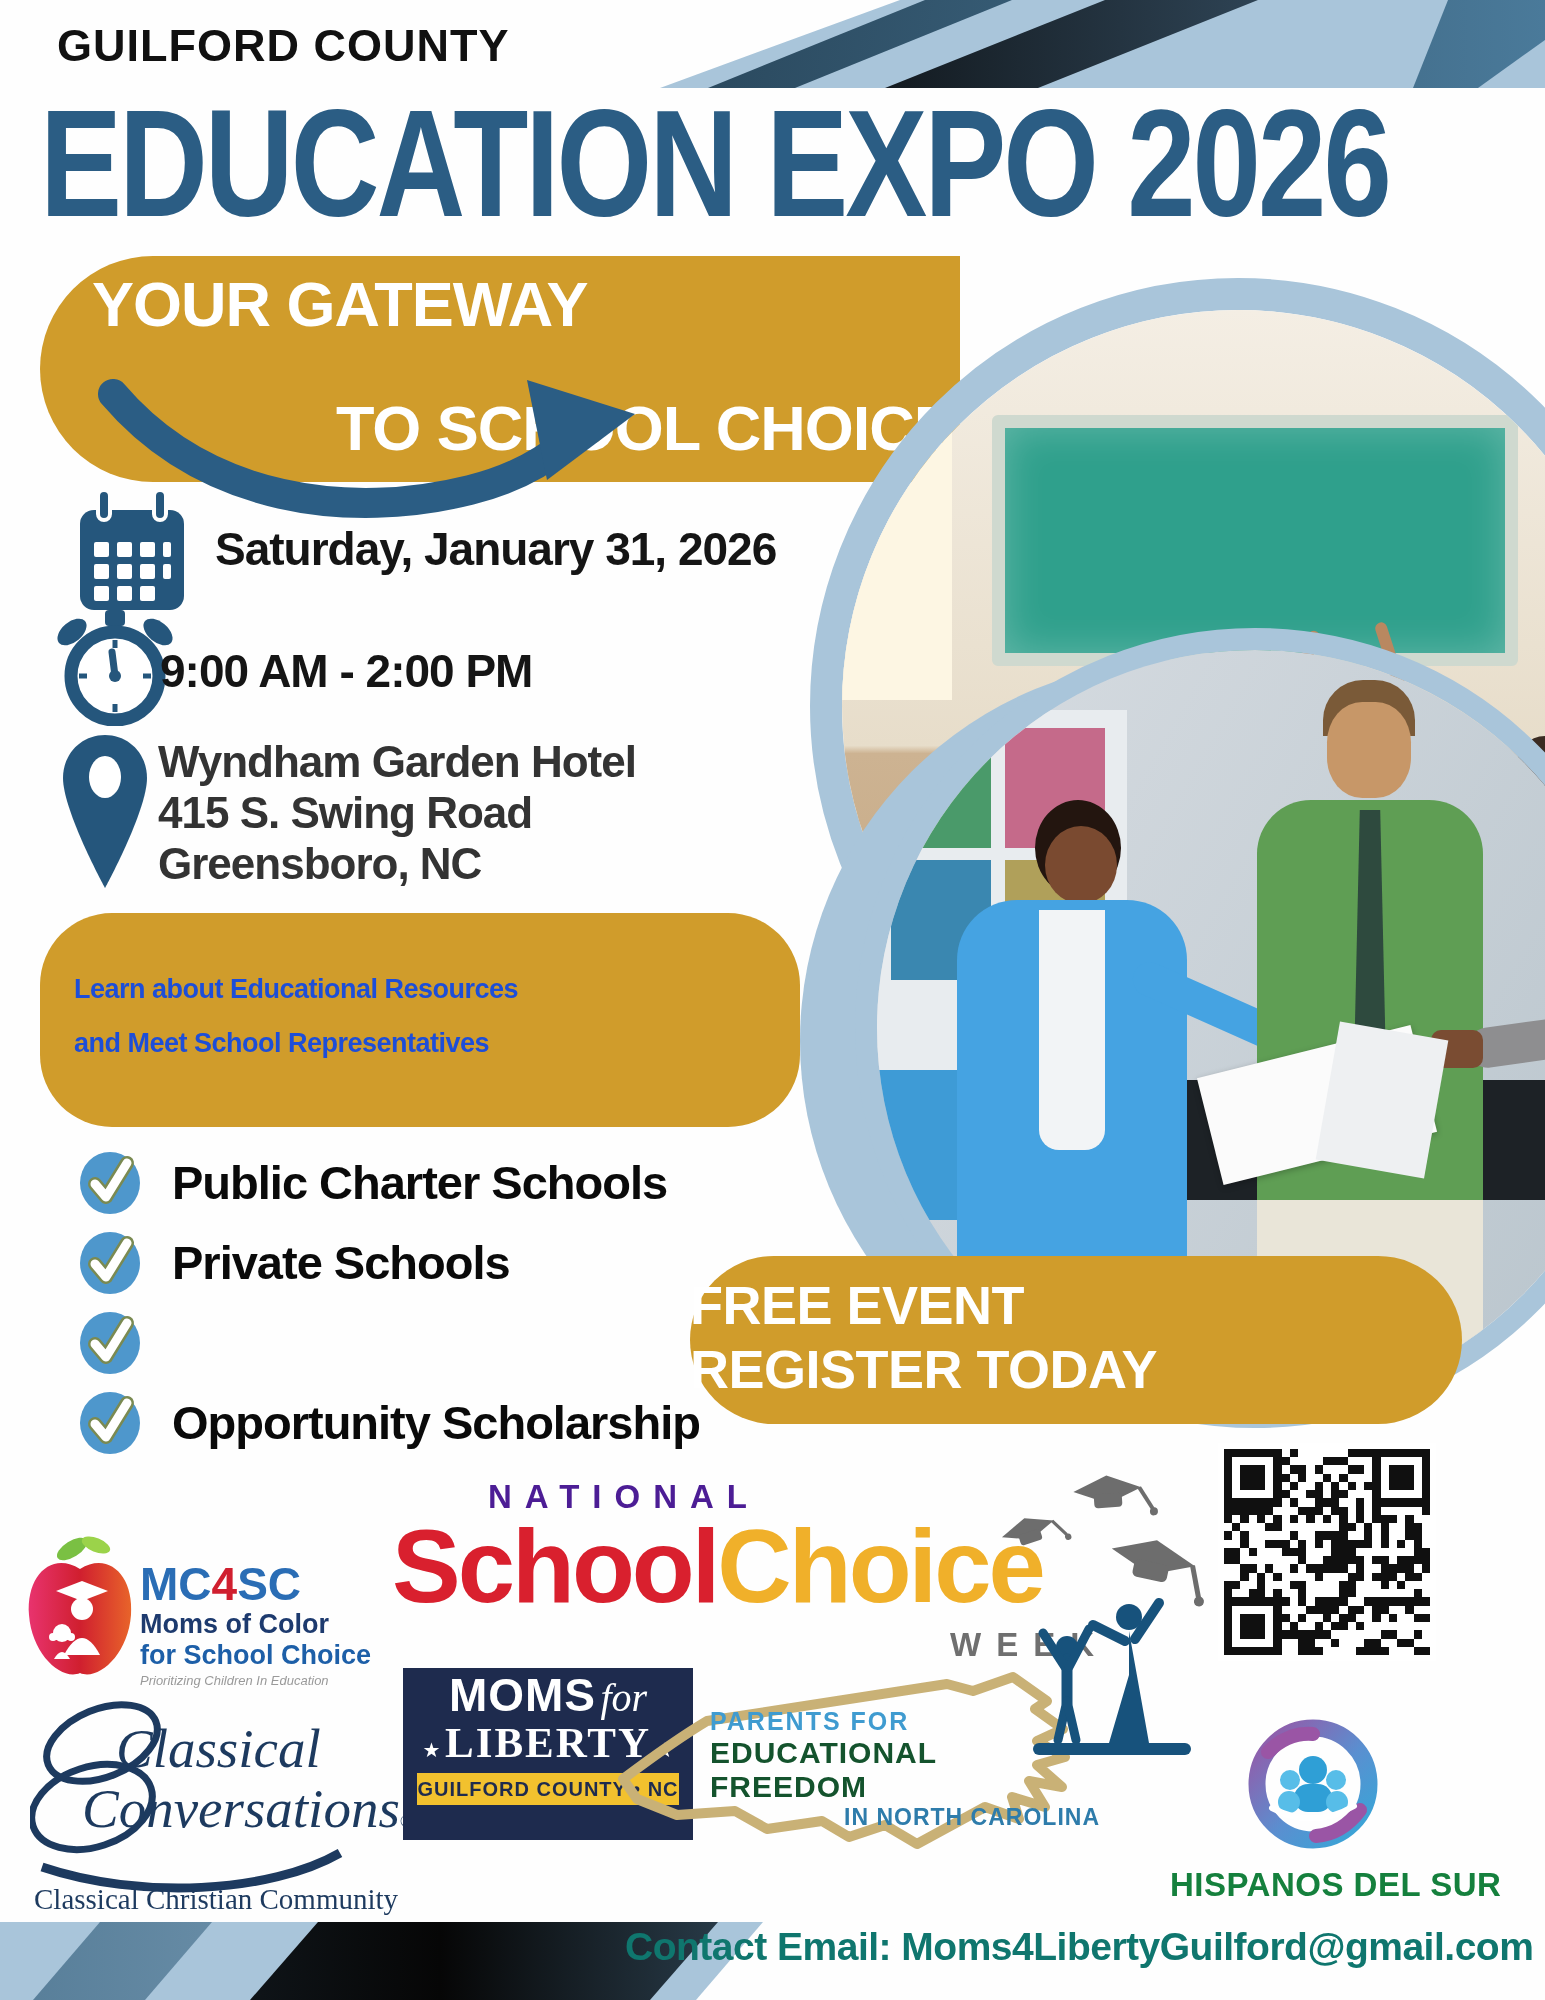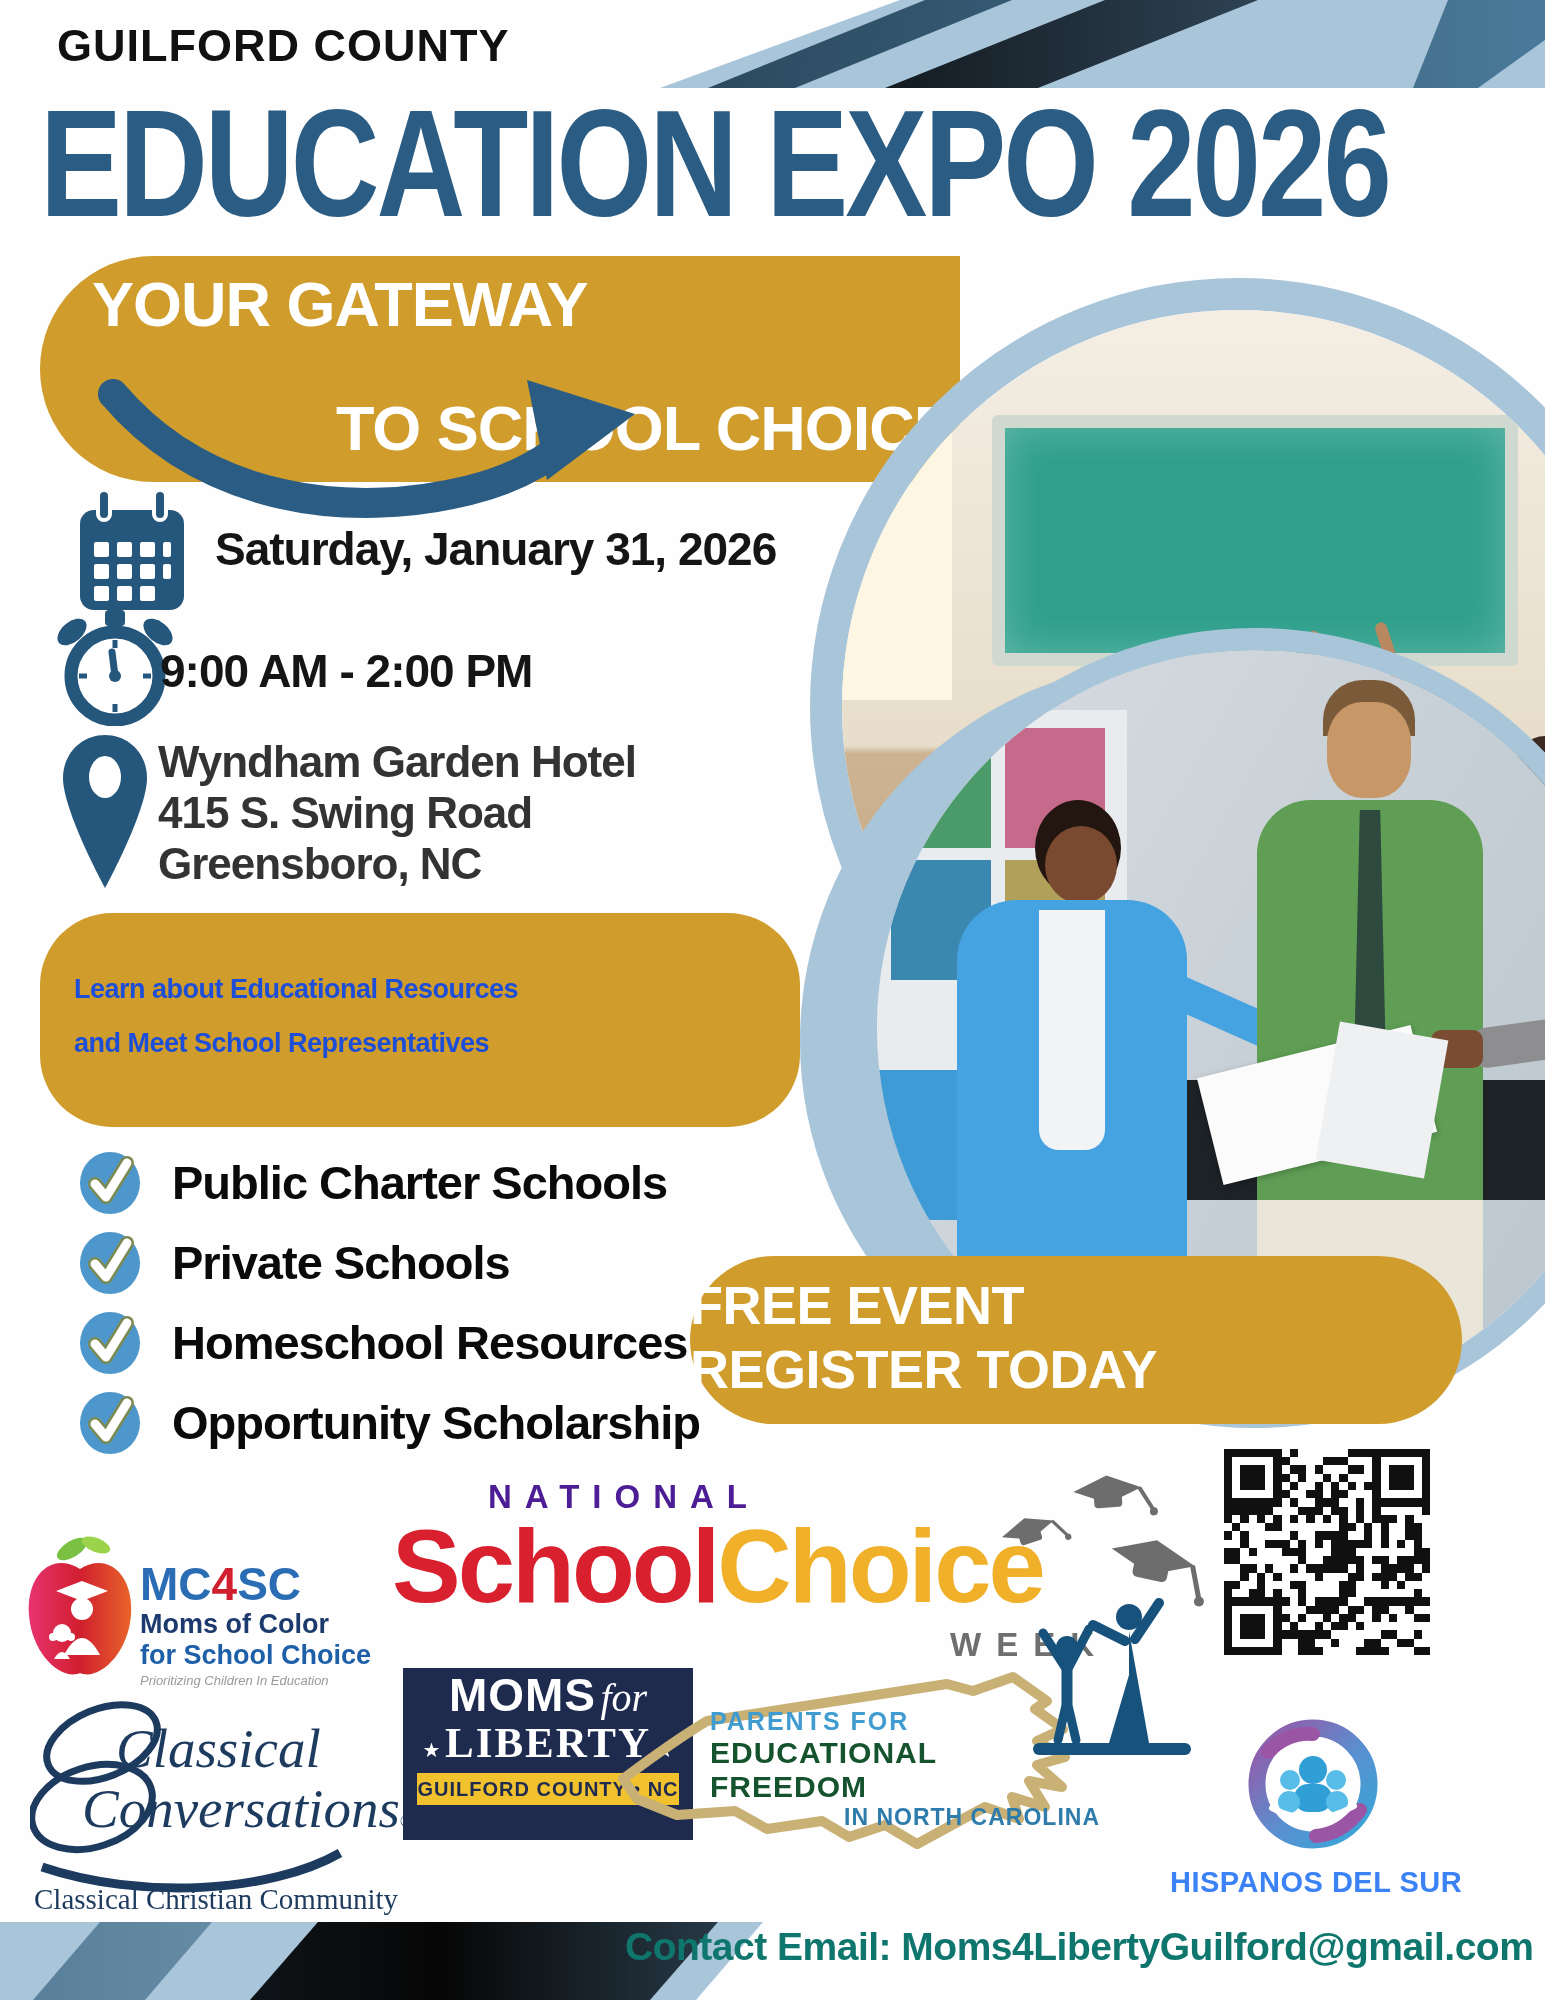--- a/index.html
+++ b/index.html
@@ -226,21 +226,20 @@
           <path d="M17,35 L28,48 L49,14" fill="none" stroke="#fff" stroke-width="9" stroke-linecap="round" stroke-linejoin="round"></path>
         </svg>
       <span class="check-label">Private Schools</span>
     </div>
     <div class="check-row" style="margin-bottom:12px;">
       <svg width="64" height="66" viewBox="0 0 64 66">
           <ellipse cx="32" cy="34" rx="30" ry="31" fill="#4e97cc"></ellipse>
           <path d="M17,35 L28,48 L49,14" fill="none" stroke="#7a8a52" stroke-width="14" stroke-linecap="round" stroke-linejoin="round"></path>
           <path d="M17,35 L28,48 L49,14" fill="none" stroke="#fff" stroke-width="9" stroke-linecap="round" stroke-linejoin="round"></path>
         </svg>
-      <span class="check-label">Homeschool Resources</span>
     </div>
     <div class="check-row">
       <svg width="64" height="66" viewBox="0 0 64 66">
           <ellipse cx="32" cy="34" rx="30" ry="31" fill="#4e97cc"></ellipse>
           <path d="M17,35 L28,48 L49,14" fill="none" stroke="#7a8a52" stroke-width="14" stroke-linecap="round" stroke-linejoin="round"></path>
           <path d="M17,35 L28,48 L49,14" fill="none" stroke="#fff" stroke-width="9" stroke-linecap="round" stroke-linejoin="round"></path>
         </svg>
       <span class="check-label">Opportunity Scholarship</span>
     </div>
   </div>
@@ -704,18 +703,18 @@
       <path d="M30,40 Q50,20 75,22" fill="none" stroke="#9a55a5" stroke-width="14" stroke-linecap="round"></path>
       <path d="M122,98 Q104,122 78,124" fill="none" stroke="#9a55a5" stroke-width="14" stroke-linecap="round"></path>
       <circle cx="75" cy="58" r="14" fill="#2f9fd6"></circle>
       <circle cx="52" cy="68" r="10" fill="#57bde8"></circle>
       <circle cx="98" cy="68" r="10" fill="#57bde8"></circle>
       <rect x="56" y="72" width="38" height="28" rx="14" fill="#2f9fd6"></rect>
       <rect x="40" y="79" width="22" height="22" rx="11" fill="#57bde8"></rect>
       <rect x="88" y="79" width="22" height="22" rx="11" fill="#57bde8"></rect>
       <path d="M34,96 Q75,118 116,94" fill="none" stroke="#fff" stroke-width="6" stroke-linecap="round"></path>
     </svg>
-    <div style="position:absolute;left:0;top:166px;width:290px;text-align:center;font-size:29px;font-weight:700;color:#3b82f6;letter-spacing:0.5px;white-space:nowrap;">HISPANOS DEL SUR</div>
+    <div style="position:absolute;left:0;top:166px;width:290px;text-align:center;font-size:33px;font-weight:700;color:#15803d;letter-spacing:0.5px;white-space:nowrap;">HISPANOS DEL SUR</div>
   </div>
 
   <div class="abs contact">Contact Email: Moms4LibertyGuilford@gmail.com</div>
 
 </div>
 
 </body></html>

